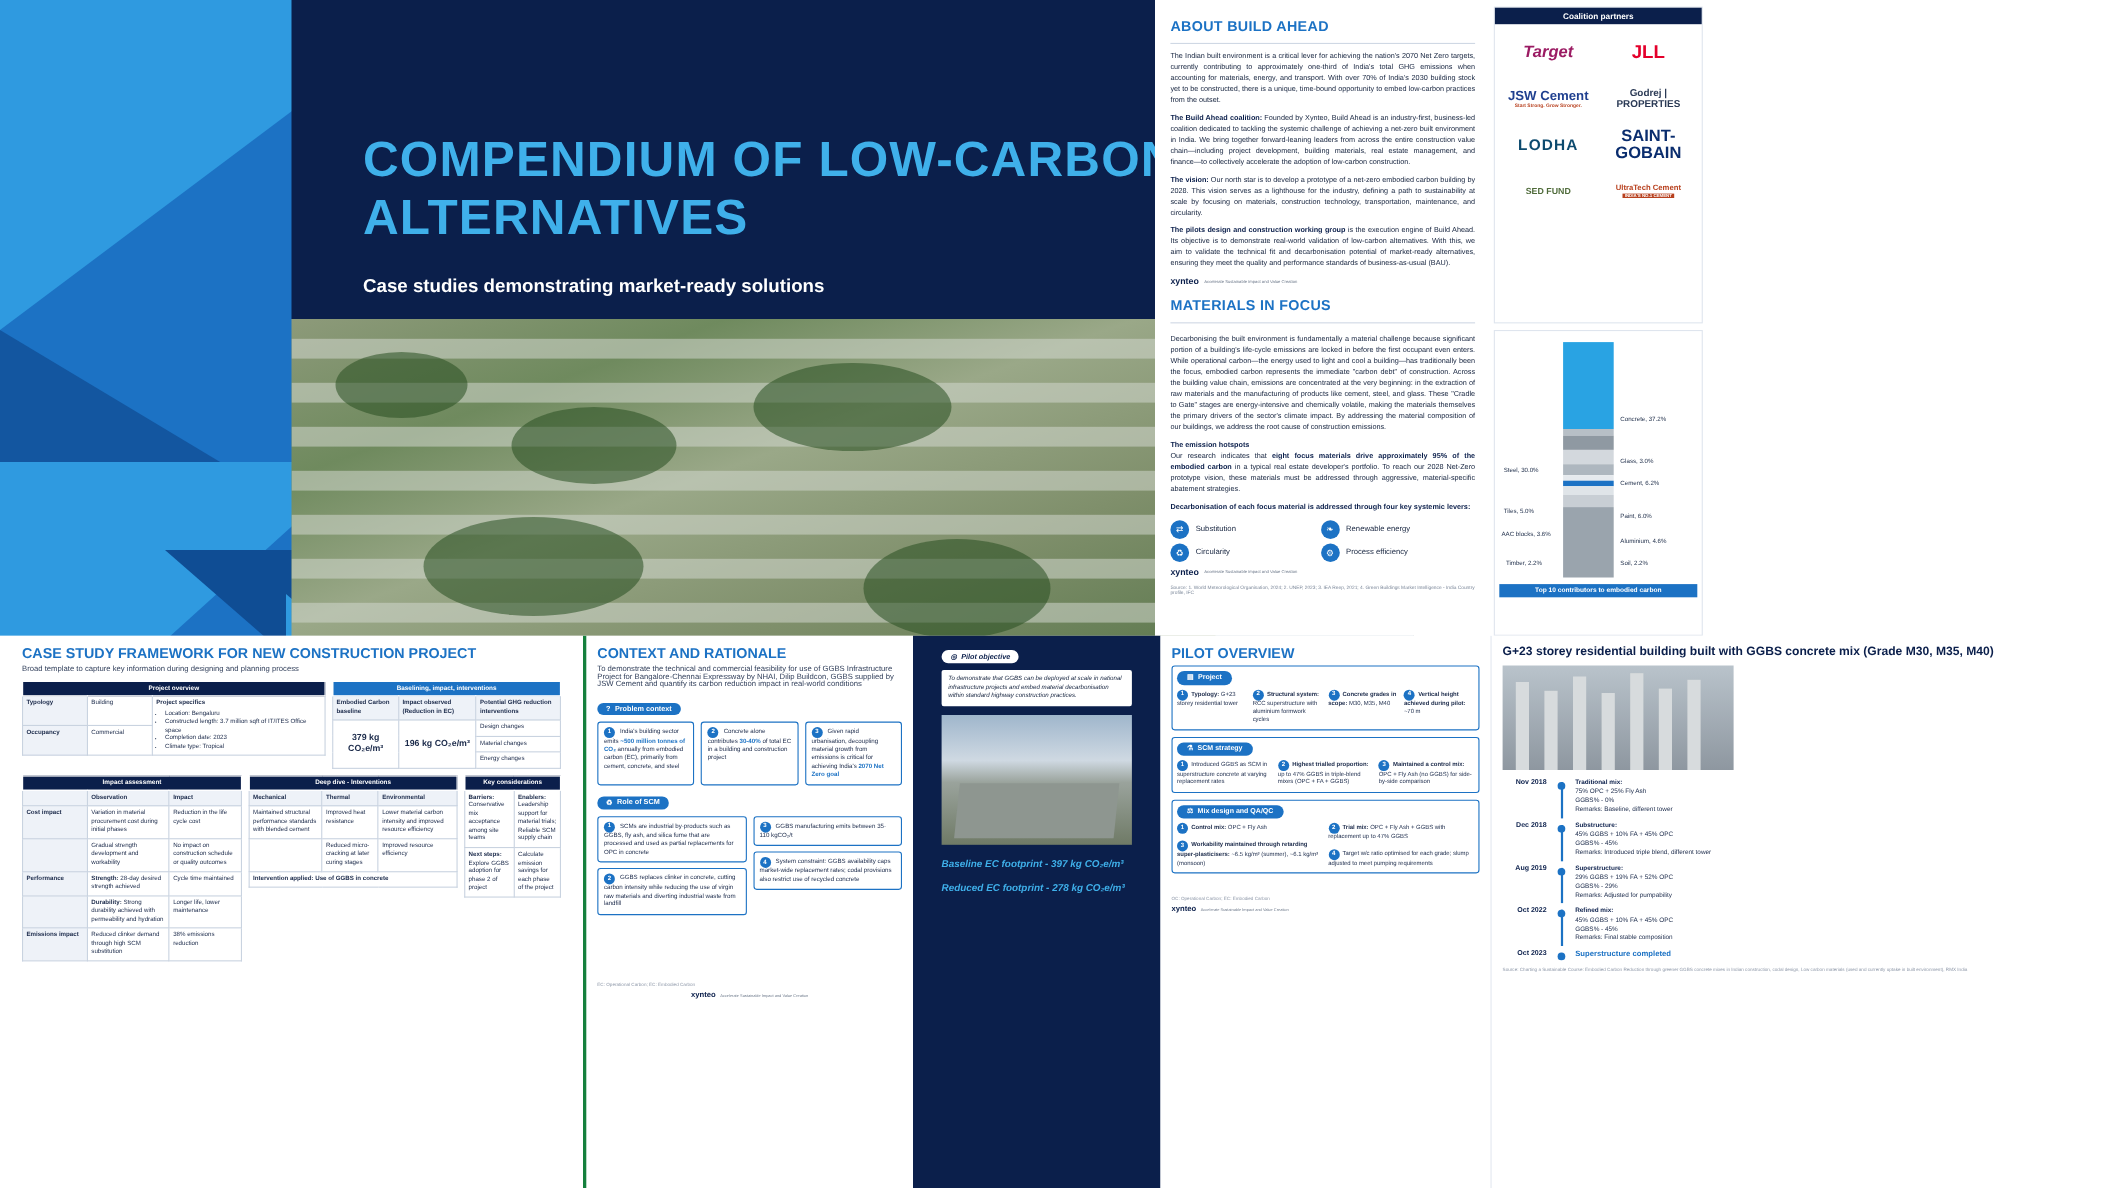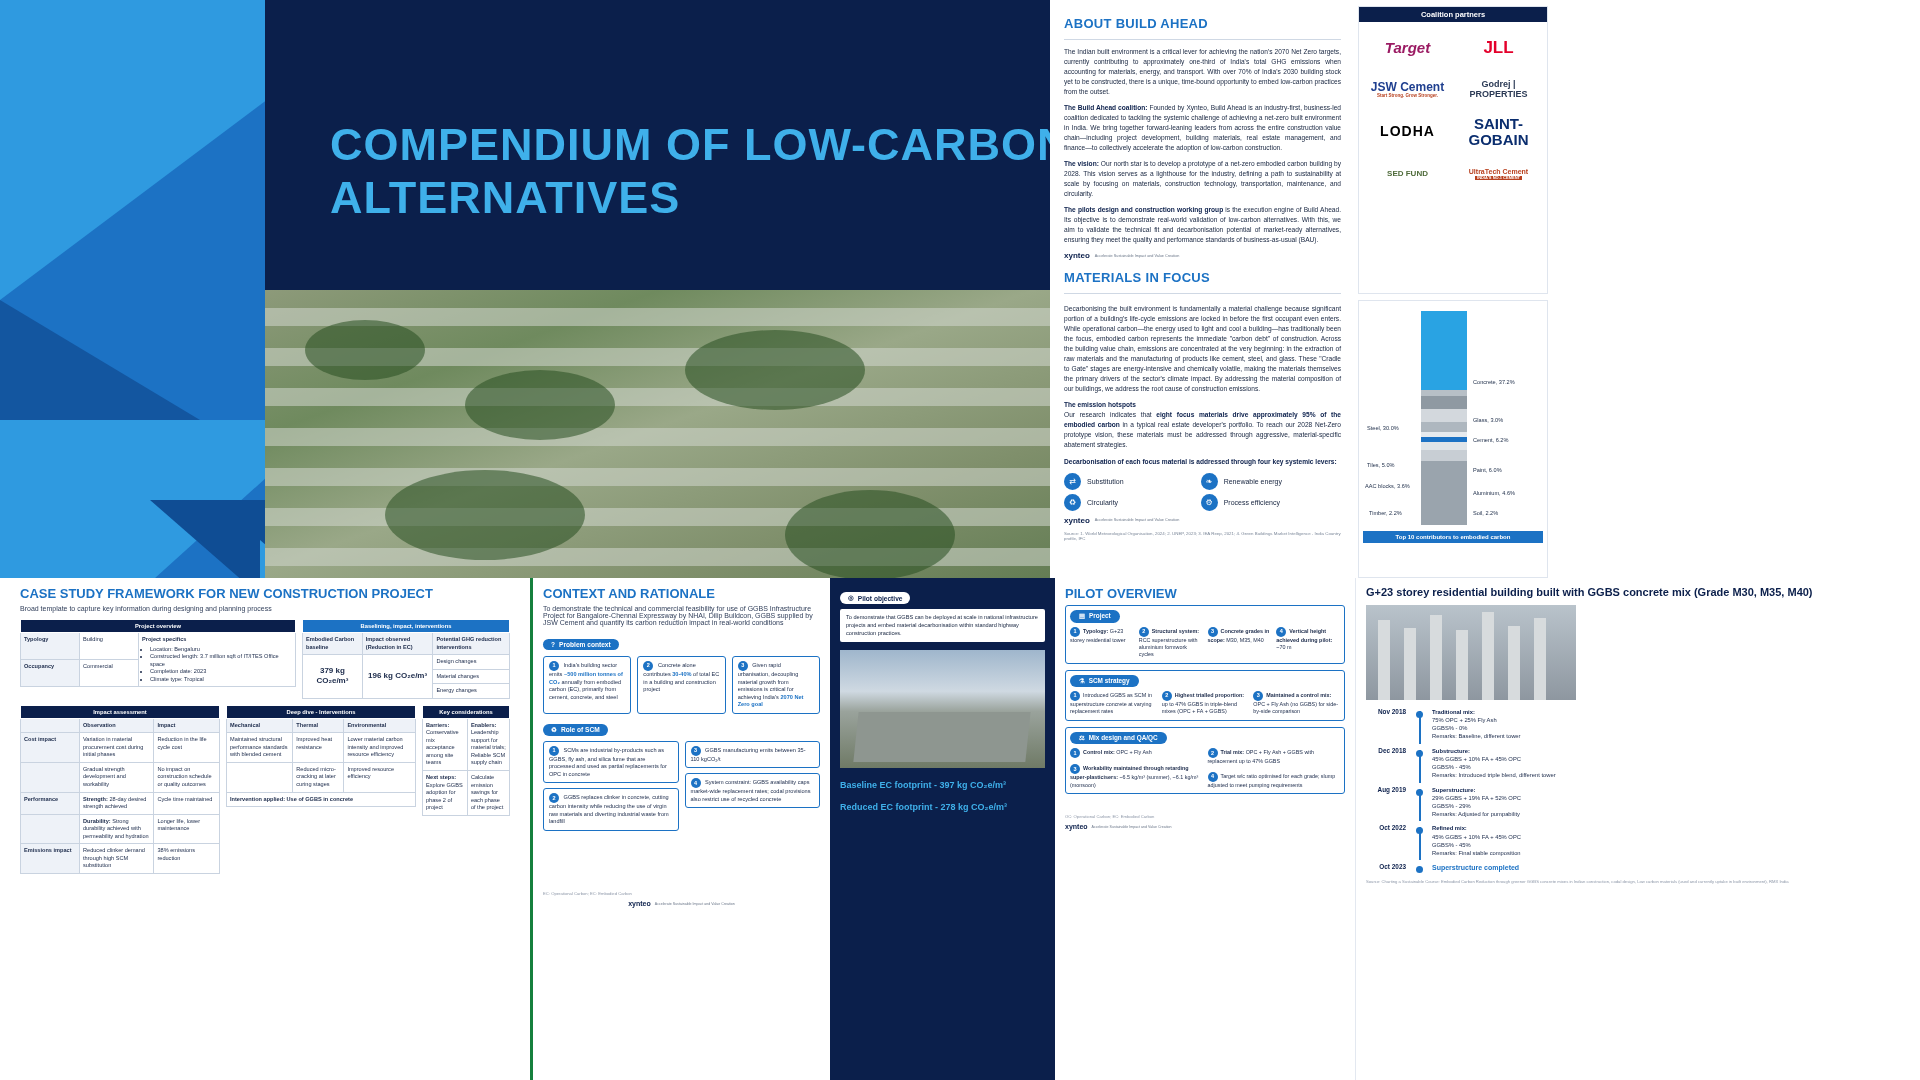--- a/index.html
+++ b/index.html
@@ -59,21 +59,21 @@
   
   .xfoot{display:flex;align-items:center;gap:5px;margin-top:5px;}
   .xfoot .nm{font-size:8px;font-weight:bold;color:#0b1f4b;}
   .xfoot .tg{font-size:3.8px;color:#5a6辺;color:#6b7789;}
 
   
   .bottom{position:absolute;left:0;top:578px;width:1920px;height:502px;background:#fff;}
   .bpanel{position:absolute;top:0;height:502px;box-sizing:border-box;}
   .p1{left:0;width:530px;background:#fff;padding:8px 20px;}
   .p2{left:530px;width:300px;background:#fff;padding:8px 10px;border-left:3px solid #15803d;}
-  .p3{left:830px;width:225px;background:#0b1f4b;padding:8px 10px;}
+  .p3{left:830px;width:225px;background:#0b1f4b;padding:8px 26px;font-style:italic;}
   .p4{left:1055px;width:300px;background:#fff;padding:8px 10px;}
   .p5{left:1355px;width:565px;background:#fff;padding:8px 10px;border-left:1px solid #e3e8f0;}
 
   .ptitle{color:#1c72c4;font-size:13px;font-weight:bold;margin:0 0 4px 0;}
   .psub{font-size:7px;color:#33415c;margin-bottom:7px;}
 
   
   table.t{border-collapse:collapse;width:100%;font-size:5.6px;color:#1b2a4a;}
   table.t th{background:#0b1f4b;color:#fff;font-weight:bold;padding:3px 2px;border:1px solid #fff;font-size:5.8px;}
   table.t th.blue{background:#1c72c4;}
@@ -129,20 +129,21 @@
 
     <div class="brand">
       <div class="b1">Build Ahead</div>
       <div class="b2">
         <span>WITH</span>
         <span class="xy">xynteo</span>
       </div>
     </div>
 
     <h1>COMPENDIUM OF LOW-CARBON ALTERNATIVES</h1>
+    <div class="sub">Case studies demonstrating market-ready solutions</div>
     <div class="arrow">
       <svg width="160" height="30" viewBox="0 0 160 30">
           <line x1="0" y1="15" x2="140" y2="15" stroke="#3fb0ea" stroke-width="4"></line>
           <polygon points="140,5 160,15 140,25" fill="#3fb0ea"></polygon>
         </svg>
     </div>
 
     <div class="photo">
       <div class="sky"></div>
       <div class="band" style="top:18px"></div>
@@ -218,21 +219,21 @@
   <div class="partners">
     <div class="hdr">Coalition partners</div>
     <div class="plogos">
       <div class="plogo" style="color:#9b1b63;font-size:15px;font-style:italic">Target</div>
       <div class="plogo" style="color:#e4002b;font-size:17px">JLL</div>
       <div class="plogo" style="flex-direction:column;color:#1f3f8f;">
         <span style="font-size:12px">JSW Cement</span>
         <span style="font-size:4.5px;color:#b8411f">Start Strong. Grow Stronger.</span>
       </div>
       <div class="plogo" style="color:#2b3a55;font-size:9px">Godrej | PROPERTIES</div>
-      <div class="plogo" style="color:#000000;font-size:14px;letter-spacing:1px">LODHA</div>
+      <div class="plogo" style="color:#0c4a6e;font-size:14px;letter-spacing:1px">LODHA</div>
       <div class="plogo" style="color:#0a2d6e;font-size:15px">SAINT-GOBAIN</div>
       <div class="plogo" style="color:#4f6b3a;font-size:8px">SED FUND</div>
       <div class="plogo" style="flex-direction:column;color:#b8411f">
         <span style="font-size:7px">UltraTech Cement</span>
         <span style="font-size:4px;background:#b8411f;color:#fff;padding:0 2px">INDIA'S NO.1 CEMENT</span>
       </div>
     </div>
   </div>
 
   <div class="chartpanel">

